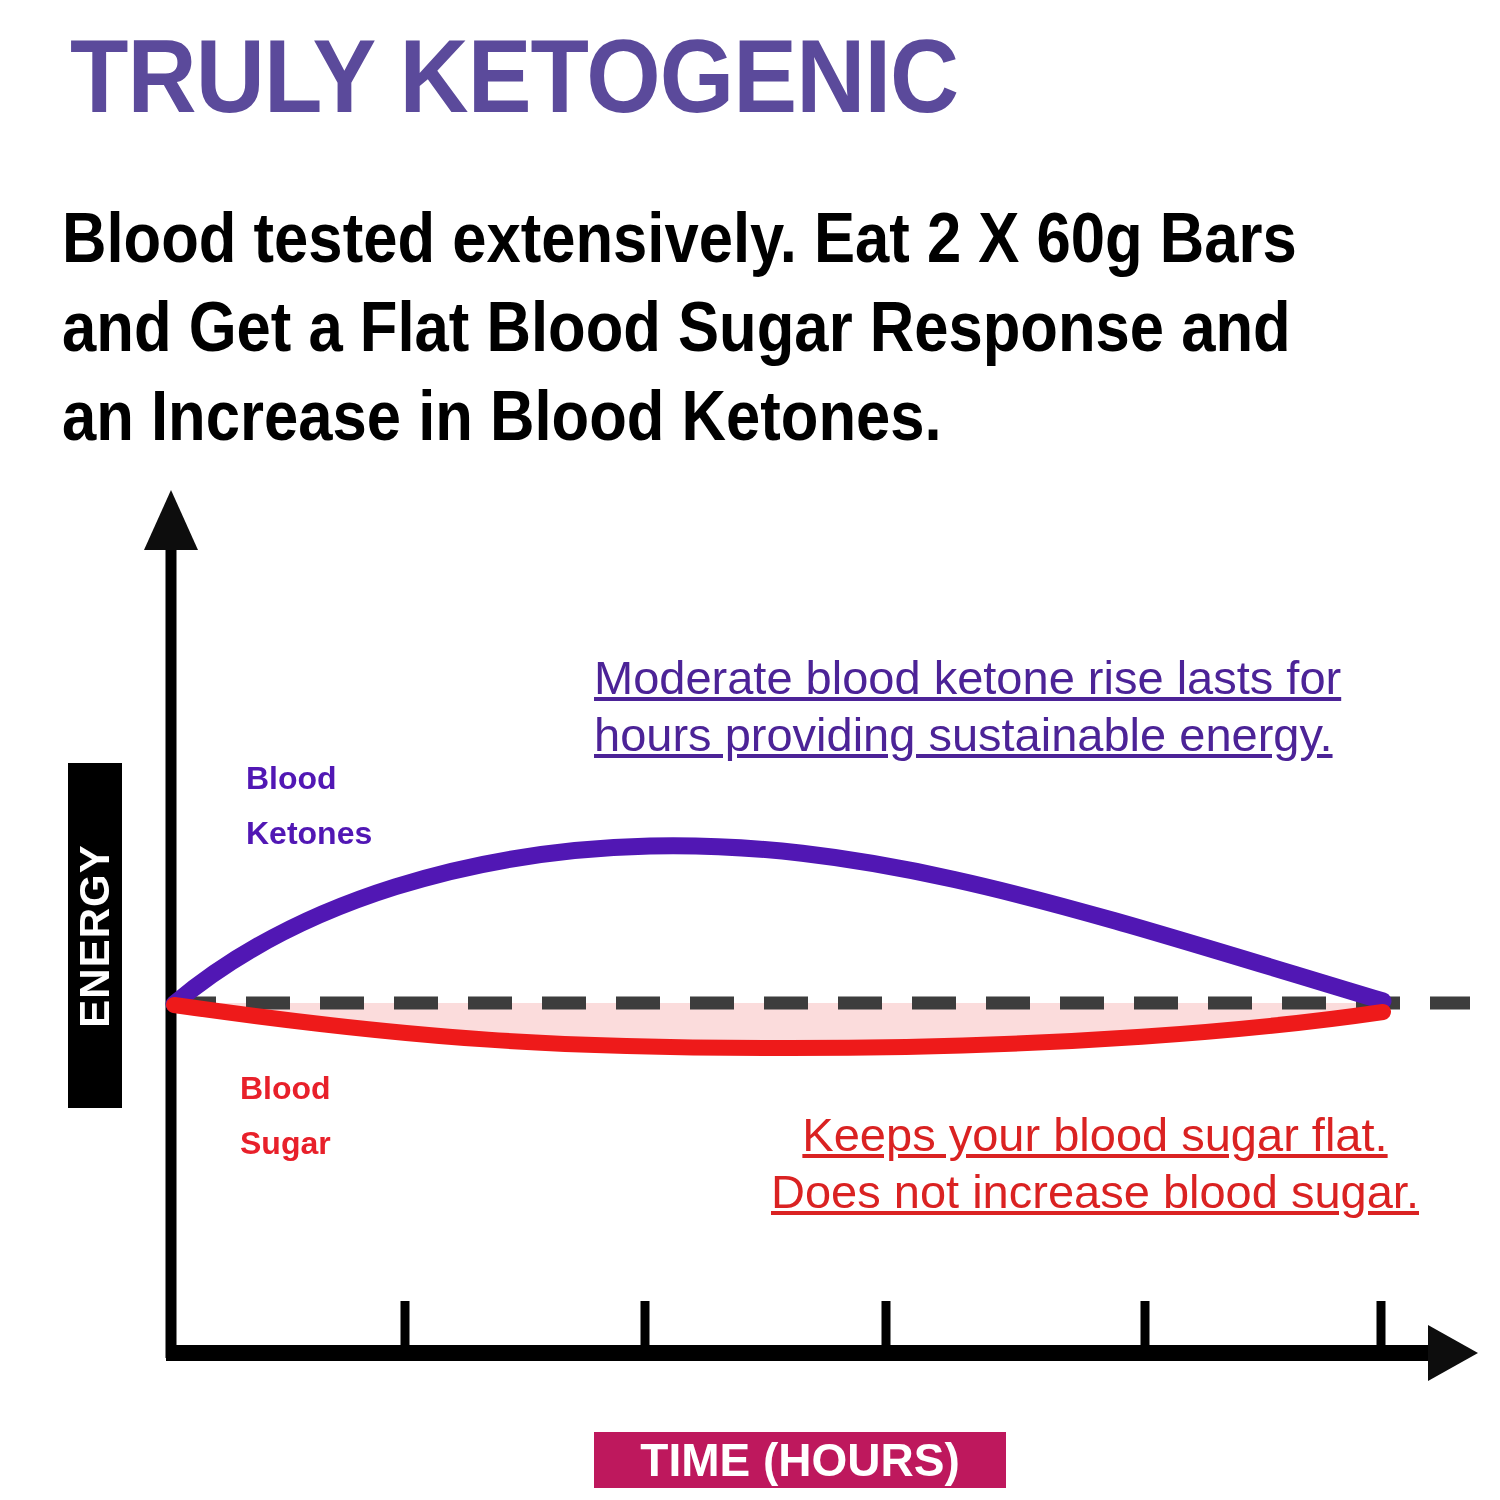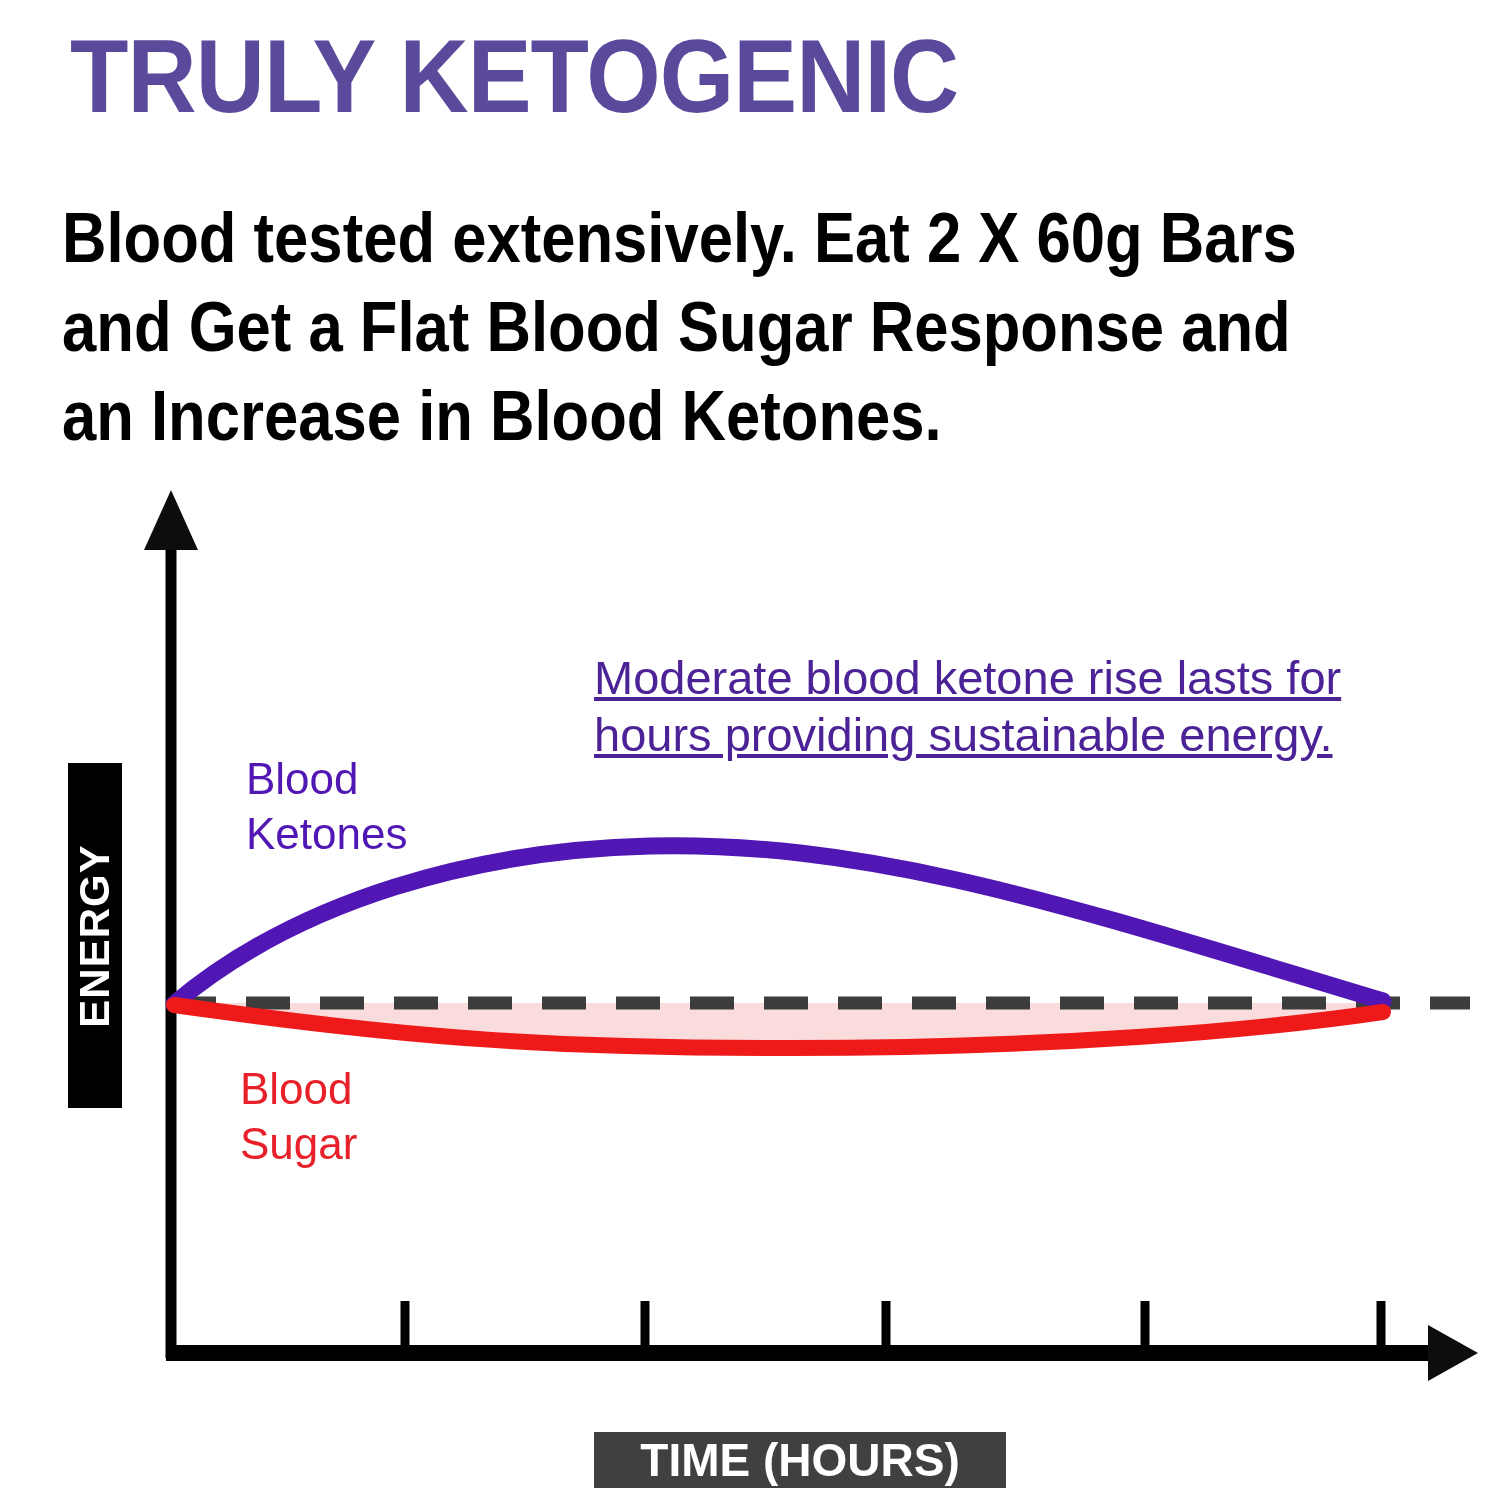--- a/index.html
+++ b/index.html
@@ -61,38 +61,38 @@
     letter-spacing:1px;
     transform:rotate(-90deg);
     white-space:nowrap;
   }
 
   
   .time-box {
     position:absolute;
     left:594px; top:1424px;
     width:412px; height:56px;
-    background:#404040;
+    background:#be185d;
     display:flex; align-items:center; justify-content:center;
   }
   .time-box span {
     color:#ffffff;
     font-family:"Liberation Sans", sans-serif;
     font-weight:bold;
     font-size:46px;
     letter-spacing:0px;
     white-space:nowrap;
   }
 
   
   .series-label {
     position:absolute;
     font-family:"Liberation Sans", sans-serif;
-    font-weight:normal;
-    font-size:44px;
+    font-weight:bold;
+    font-size:32px;
     line-height:55px;
     white-space:pre-line;
     text-align:left;
   }
   .label-ketones { left:246px; top:743px; color:#5117B4; }
   .label-sugar   { left:240px; top:1053px; color:#E8202A; }
 
   
   .annot {
     position:absolute;
@@ -161,14 +161,16 @@
 
   <div class="series-label label-ketones">Blood
 Ketones</div>
 
   <div class="series-label label-sugar">Blood
 Sugar</div>
 
   <div class="annot annot-ketone">Moderate blood ketone rise lasts for
 hours providing sustainable energy.</div>
 
+  <div class="annot annot-sugar">Keeps your blood sugar flat.
+Does not increase blood sugar.</div>
 
 </div>
 
 </body></html>

